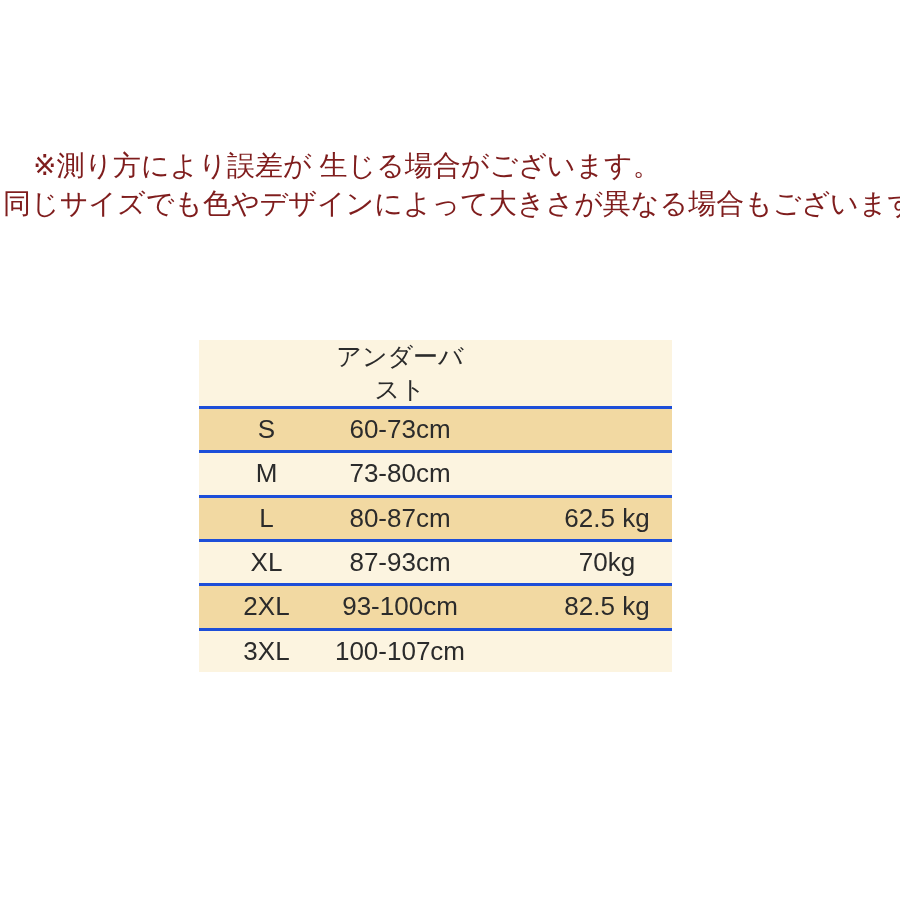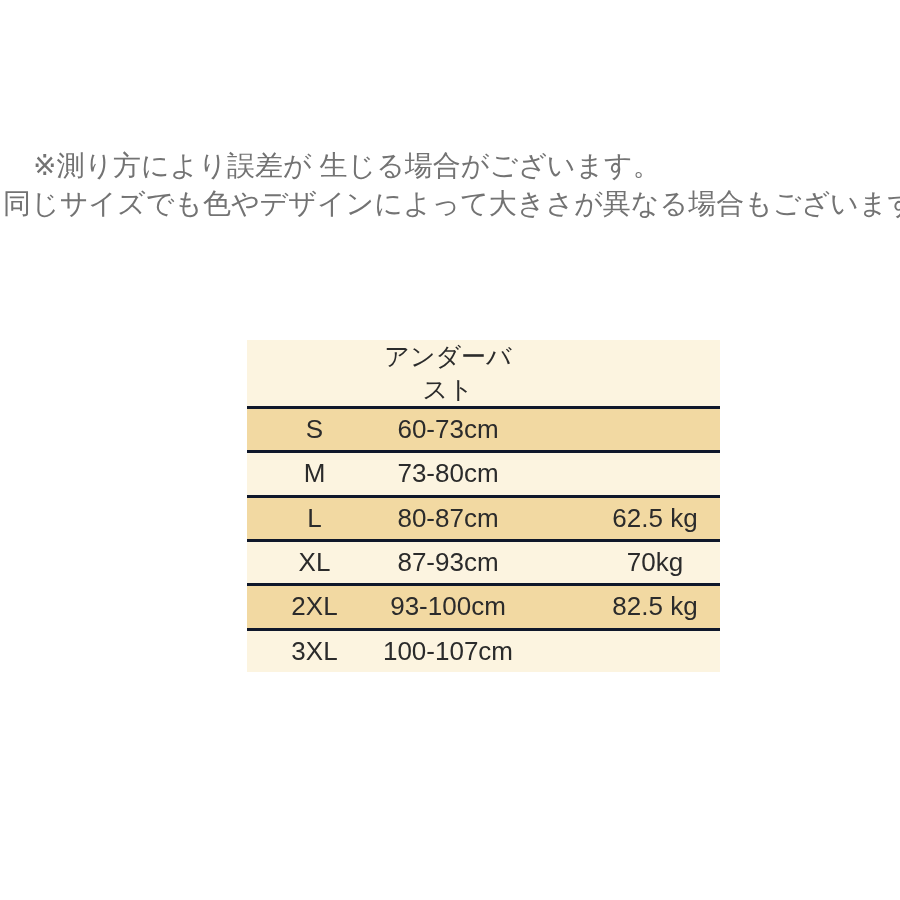--- a/index.html
+++ b/index.html
@@ -12,39 +12,38 @@
   }
 
   
   .disclaimer {
     position: absolute;
     top: 147px;
     left: 0;
     width: 900px;
     font-size: 28px;
     line-height: 38px;
-    color: #737373;
+    color: #7f1d1d;
     letter-spacing: 0px;
     white-space: nowrap;
   }
   .disclaimer .line1 { padding-left: 33px; }
   .disclaimer .line2 { padding-left: 3px; }
 
   
   .size-table {
     position: absolute;
     left: 199px;
     top: 340px;
     width: 473px;
     height: 332px;
     display: flex;
     flex-direction: column;
     gap: 3px;
-    background: #0f172a;
-    margin-left: 48px;
+    background: #1d4ed8;
   }
   .row {
     flex: 1;
     display: grid;
     grid-template-columns: 135px 132px 76px 130px;
     align-items: center;
   }
   .row.light  { background: var(--row-light, #fcf4e0); }
   .row.dark   { background: var(--row-dark,  #f2d9a2); }
   .cell {

